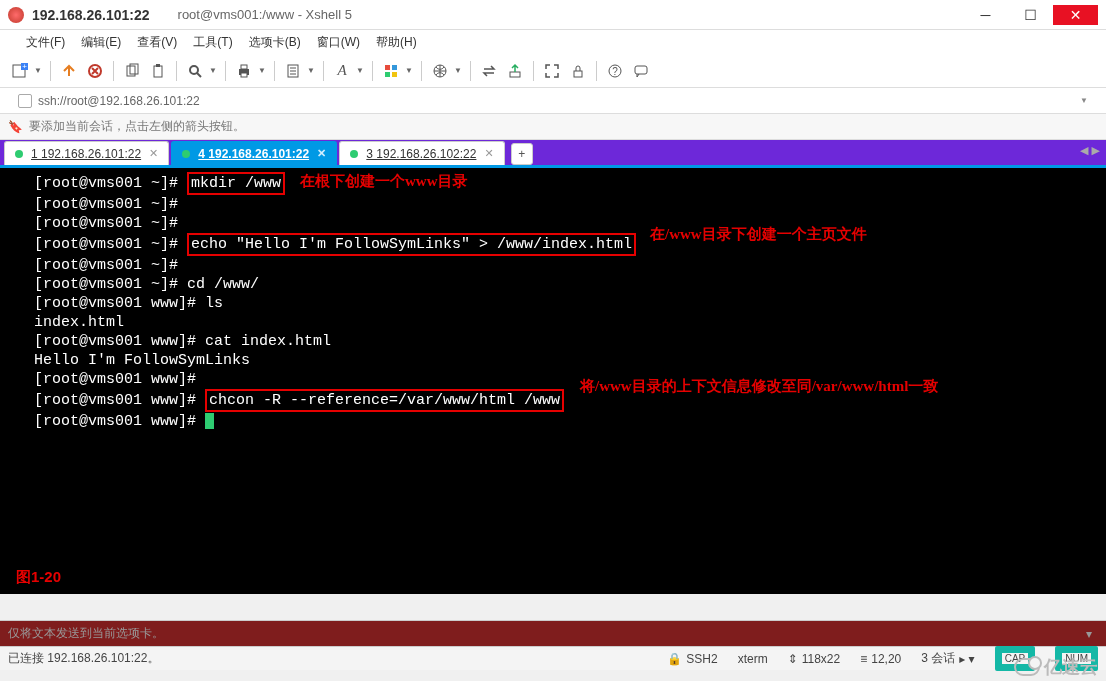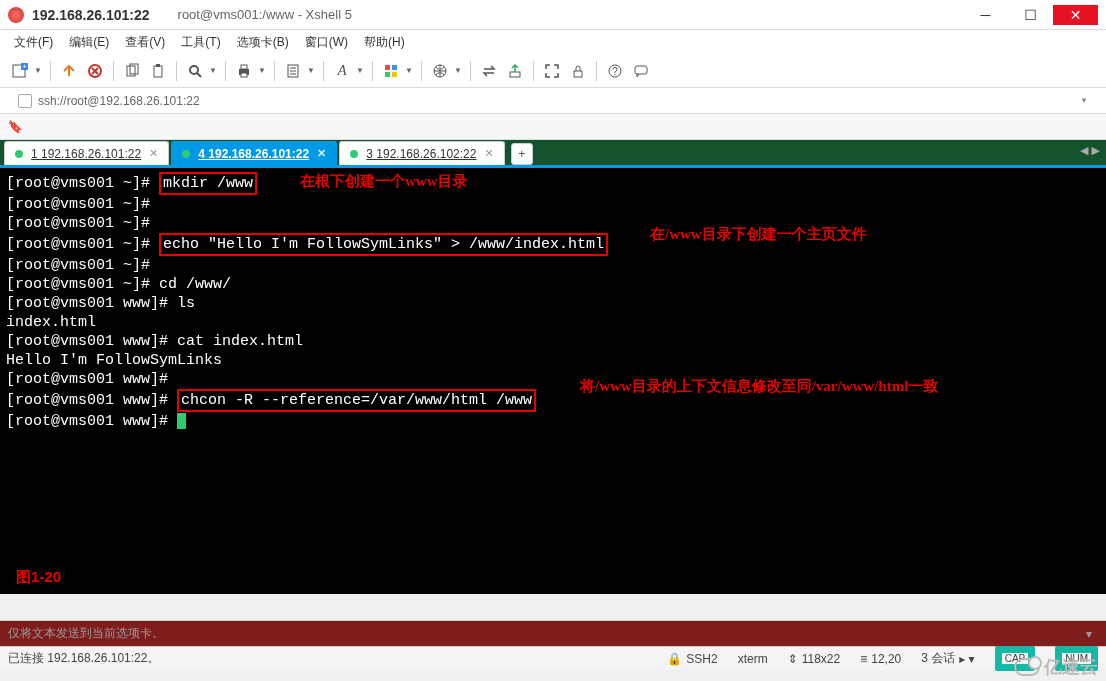--- a/index.html
+++ b/index.html
@@ -8,51 +8,51 @@
 
 .titlebar { height: 30px; background: #fff; display: flex; align-items: center; padding: 0 8px; border-bottom: 1px solid #ddd; }
 .titlebar .app-icon { width: 16px; height: 16px; background: radial-gradient(#ff6b6b,#c0392b); border-radius: 50%; margin-right: 8px; }
 .titlebar .title-ip { font-weight: bold; font-size: 14px; color: #333; margin-right: 28px; }
 .titlebar .title-path { color: #666; font-size: 13px; }
 .win-controls { margin-left: auto; display: flex; }
 .win-btn { width: 45px; height: 20px; display: flex; align-items: center; justify-content: center; color: #333; font-size: 14px; }
 .win-btn.close { background: #e81123; color: #fff; }
 
 
-.menubar { height: 24px; background: #fff; display: flex; align-items: center; padding: 0 8px; gap: 4px; }
+.menubar { height: 24px; background: #fff; display: flex; align-items: center; padding: 0 20px; gap: 4px; }
 .menubar .menu-item { padding: 2px 6px; color: #333; }
 
 
 .toolbar { height: 34px; background: #fff; display: flex; align-items: center; padding: 0 8px; gap: 2px; border-bottom: 1px solid #ddd; }
 .tb-btn { width: 24px; height: 24px; display: flex; align-items: center; justify-content: center; color: #555; }
 .tb-sep { width: 1px; height: 20px; background: #ccc; margin: 0 4px; }
 .tb-dd { width: 10px; font-size: 8px; color: #666; }
 
 
 .addrbar { height: 26px; background: #fff; display: flex; align-items: center; padding: 0 18px; border-bottom: 1px solid #ddd; color: #666; gap: 6px; }
 .addr-icon { width: 14px; height: 14px; border: 1px solid #aaa; border-radius: 2px; }
 .addr-dd { margin-left: auto; font-size: 8px; color: #888; }
 
 
 .hintbar { height: 26px; background: #f7f7f7; display: flex; align-items: center; padding: 0 8px; color: #777; gap: 6px; border-bottom: 1px solid #ddd; }
 .hint-icon { color: #888; }
 
 
-.tabbar { height: 28px; background: #14532d; display: flex; align-items: flex-end; padding-left: 4px; border-bottom: 3px solid #0099e5; position: relative; }
+.tabbar { height: 28px; background: #6d28d9; display: flex; align-items: flex-end; padding-left: 4px; border-bottom: 3px solid #0099e5; position: relative; }
 .tab { height: 24px; display: flex; align-items: center; padding: 0 10px; background: #fff; border: 1px solid #ccc; border-bottom: none; margin-right: 2px; gap: 8px; color: #333; border-radius: 3px 3px 0 0; }
 .tab.active { background: #0099e5; color: #fff; border-color: #0099e5; font-weight: bold; }
 .tab .dot { width: 8px; height: 8px; border-radius: 50%; background: #2ecc71; }
 .tab.active .close-x { color: #cfeeff; }
 .tab .close-x { font-size: 11px; color: #999; }
 .tab-add { width: 22px; height: 22px; border: 1px solid #ccc; background: #fff; display: flex; align-items: center; justify-content: center; margin-left: 4px; color: #555; border-radius: 3px; }
 .tab-nav { position: absolute; right: 6px; top: 4px; color: #aaa; font-size: 11px; }
 
 
 .terminal { background: #000; color: #fff; font-family: "Consolas", "Courier New", monospace; font-size: 15px; line-height: 19px; padding: 4px 6px; height: 426px; white-space: pre; overflow: hidden; position: relative; }
-.term-line { display: block; }
+.term-line { display: block; margin-left: 28px; }
 .redbox { border: 2px solid #e60000; padding: 0 2px; display: inline-block; }
 .annot { color: #e60000; font-weight: bold; font-family: Liberation Serif, serif; font-size: 15px; position: absolute; }
 .cursor { display: inline-block; width: 9px; height: 16px; background: #2ecc71; vertical-align: middle; }
 .fig-label { color: #e60000; font-weight: bold; font-family: "Microsoft YaHei", sans-serif; font-size: 15px; position: absolute; left: 16px; bottom: 8px; }
 
 
 .bottom-input { height: 26px; background: #7f1d1d; border-top: 1px solid #ccc; display: flex; align-items: center; padding: 0 8px; color: #999; font-size: 12px; margin-top: 26px; }
 .bottom-send { margin-left: auto; width: 18px; height: 18px; display: flex; align-items: center; justify-content: center; color: #999; }
 
 
@@ -215,20 +215,21 @@
 </div>
 
 <div class="addrbar">
   <div class="addr-icon"></div>
   <span>ssh://root@192.168.26.101:22</span>
   <span class="addr-dd">▼</span>
 </div>
 
 <div class="hintbar">
   <span class="hint-icon">🔖</span>
+  <span>要添加当前会话，点击左侧的箭头按钮。</span>
 </div>
 
 <div class="tabbar">
   <div class="tab">
     <span class="dot"></span>
     <span style="text-decoration:underline">1 192.168.26.101:22</span>
     <span class="close-x">✕</span>
   </div>
   <div class="tab active">
     <span class="dot"></span>

